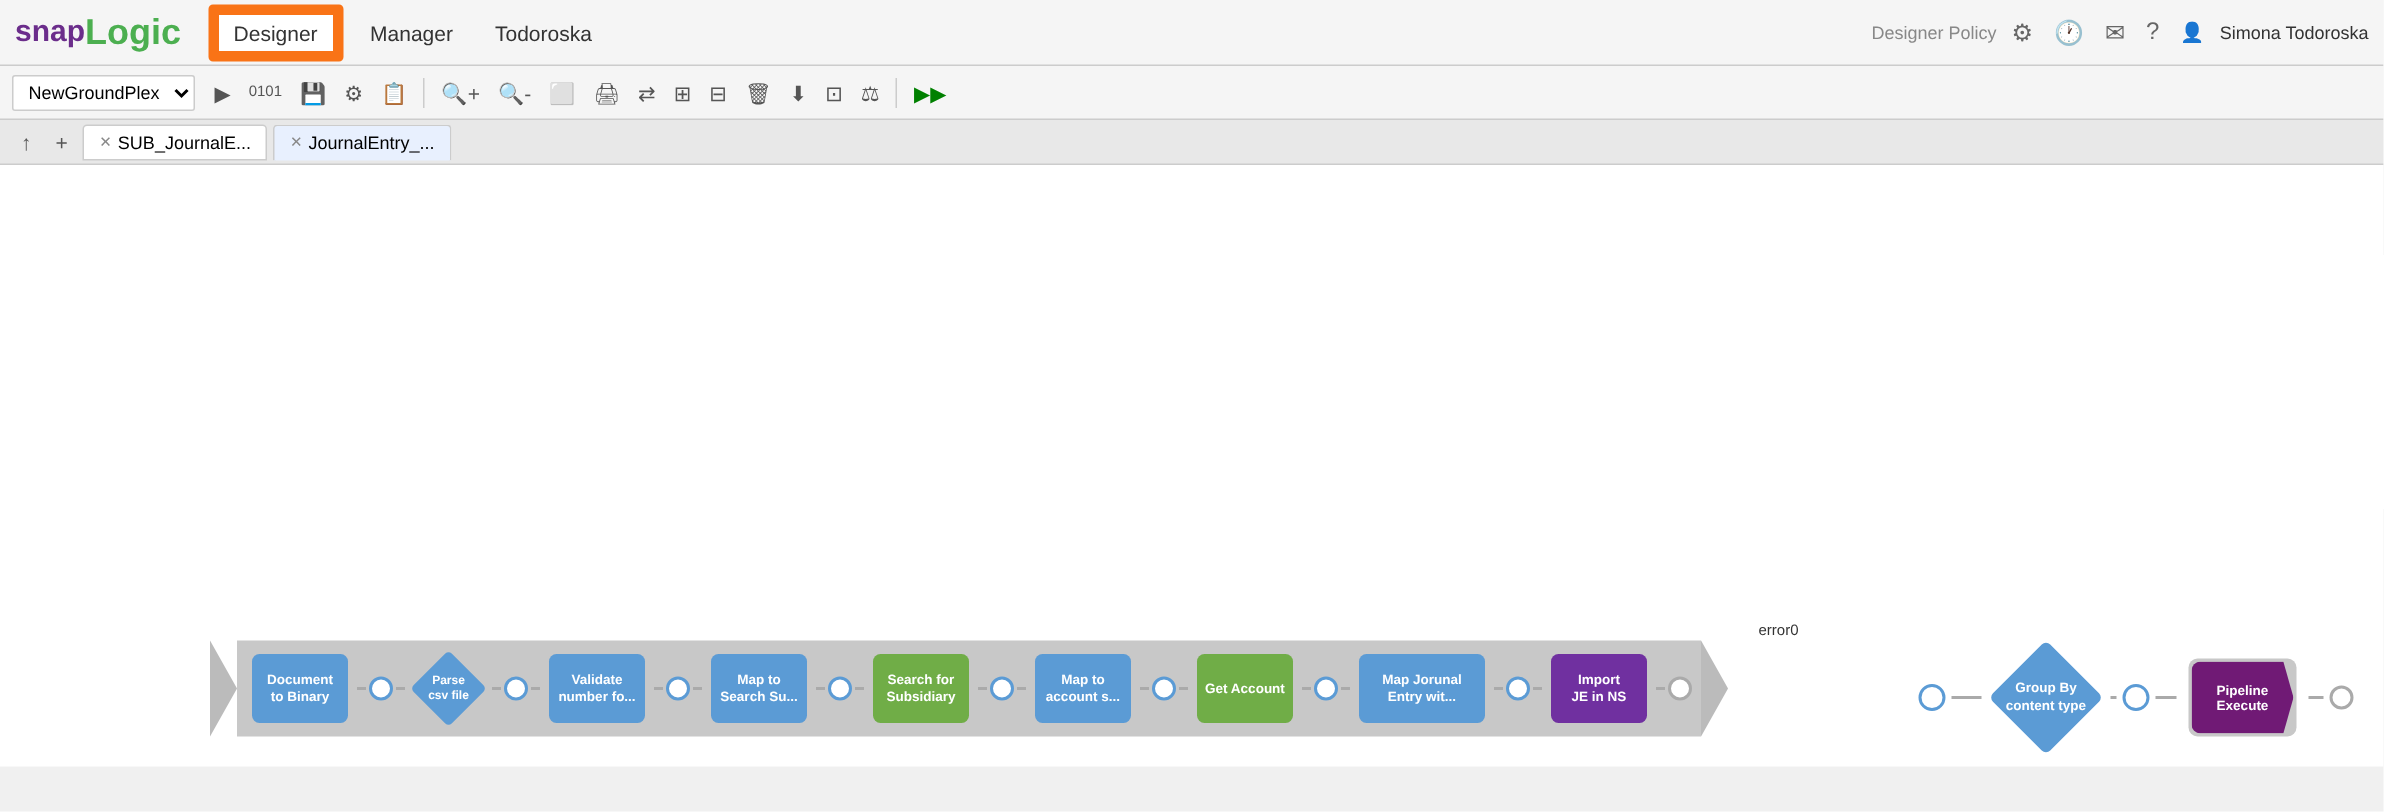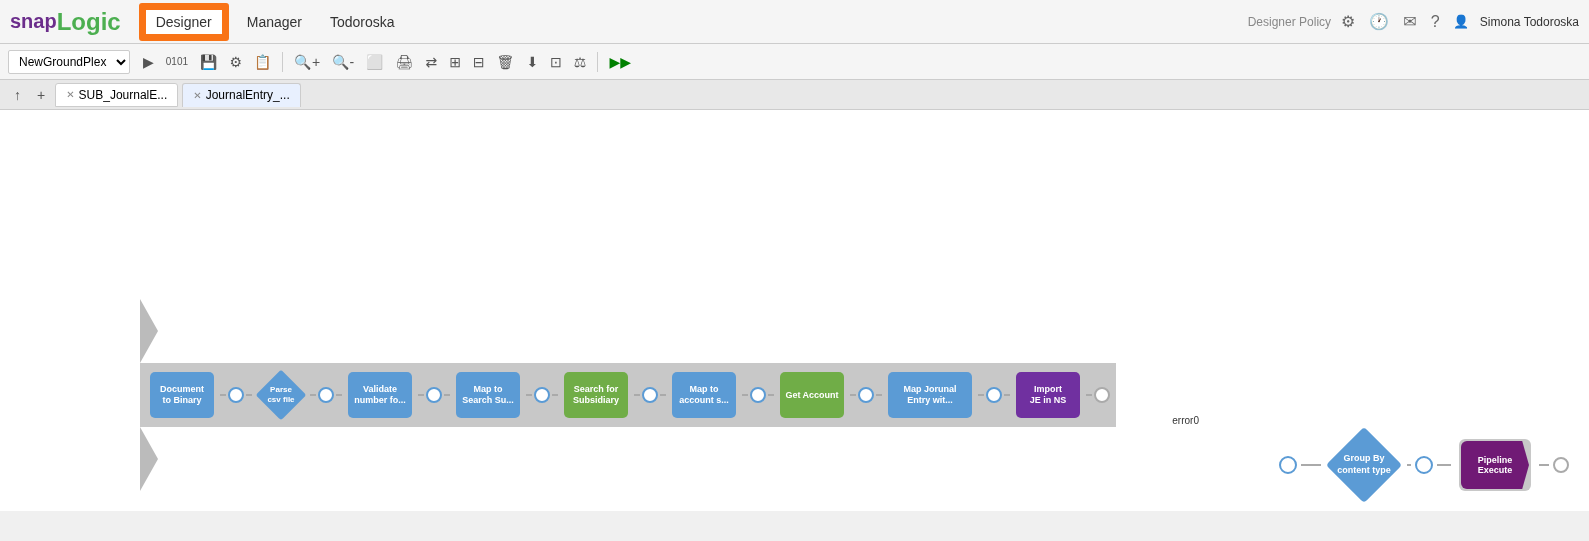--- a/index.html
+++ b/index.html
@@ -182,21 +182,21 @@
         <div style="width:68px; height:48px; background:#701a75; border-radius:6px; clip-path: polygon(0 0, 90% 0, 100% 50%, 90% 100%, 0 100%); display:flex; align-items:center; justify-content:center;">
           <span style="font-size:9px; color:white; font-weight:bold; text-align:center;">Pipeline<br>Execute</span>
         </div>
       </div>
     </div>
 
     <div style="width:10px; height:2px; background:#aaa;"></div>
     <div class="circle-conn" style="width:16px;height:16px; border-color:#aaa;"></div>
   </div>
 
-  <div style="position:absolute; bottom:20px; left:140px; display:flex; align-items:flex-start;flex-direction:column;">
+  <div style="position:absolute; bottom:20px; left:140px; display:flex; align-items:center;">
 
     <div style="width:0; height:0; border-top:32px solid transparent; border-bottom:32px solid transparent; border-left:18px solid #bbb;"></div>
 
     <div style="background:#c8c8c8; height:64px; display:flex; align-items:center; padding:0 6px; gap:2px;">
 
       <div class="pipe-node">
         <div style="width:64px; height:46px; background:#5b9bd5; border-radius:5px; display:flex; align-items:center; justify-content:center;">
           <span style="font-size:9px;color:white;text-align:center;font-weight:bold;line-height:1.2;">Document<br>to Binary</span>
         </div>
       </div>

